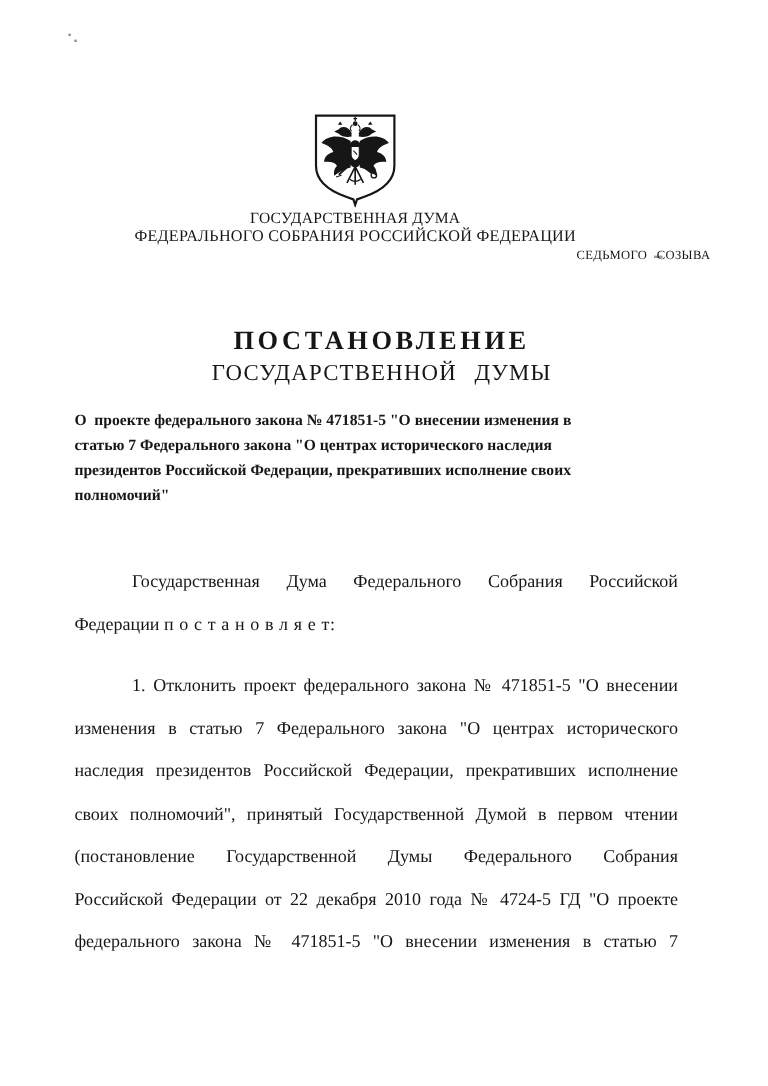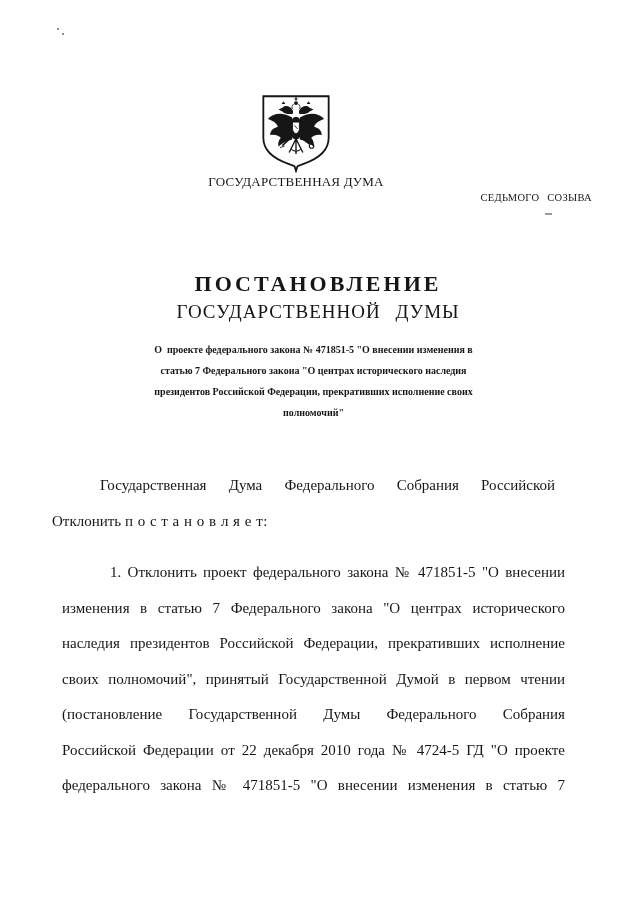--- a/index.html
+++ b/index.html
@@ -21,25 +21,25 @@
   .org2 { font-size: 13.5px; line-height: 16px; letter-spacing: 0.2px; }
   .org3 { font-size: 10.5px; line-height: 16px; margin-top: 1px; word-spacing: 5px; letter-spacing: 0.3px; text-align: right; }
 
   
   .doc-head { position: absolute; left: 22px; top: 222px; width: 592px; text-align: center; }
   .doctype { font-size: 22px; font-weight: bold; letter-spacing: 3px; line-height: 27px; margin-top: 48px; }
   .docorg  { font-size: 19px; letter-spacing: 1px; word-spacing: 9px; line-height: 26px; margin-top: 2px; }
 
   
   .title-block { position: absolute; left: 62px; top: 339px; width: 503px;
-                 text-align: center; font-weight: bold; font-size: 10px; }
+                 font-weight: bold; font-size: 13px; }
   .title-line { line-height: 21px; white-space: pre-wrap; }
 
   
-  .preamble { position: absolute; left: 52px; top: 468px; width: 503px; }
+  .preamble { position: absolute; left: 62px; top: 468px; width: 503px; }
   .clause   { position: absolute; left: 62px; top: 555px; width: 503px; }
   .body-line { font-size: 15px; line-height: 35.5px; }
   .justify { text-align: justify; text-align-last: justify; text-justify: inter-word; }
   .indent { padding-left: 48px; box-sizing: border-box; }
   .spaced-bold { font-weight: normal; letter-spacing: 0.5px; white-space: pre-wrap; }
 
   svg .ln { stroke: #161616; fill: none; }
 </style>
 </head>
 <body>
@@ -71,39 +71,40 @@
           <path class="ln" stroke-width="2" d="M44,57 L32,68 M56,57 L68,66"></path>
           <circle cx="70.5" cy="68.5" r="3" class="ln" stroke-width="1.4" fill="none"></circle>
           <path class="ln" stroke-width="1.2" d="M70.5,64 v-2 M29,70.5 l6,-2"></path>
           <path class="ln" stroke-width="1.8" d="M50,59 L41,77 M50,59 L50,79 M50,59 L59,77"></path>
           <path class="ln" stroke-width="1.4" d="M44,73 C48,76 52,76 56,73"></path>
         </g>
       </svg>
     </span>
     <div class="org-lines">
       <div class="org1">ГОСУДАРСТВЕННАЯ ДУМА</div>
+      <div class="org2">ФЕДЕРАЛЬНОГО СОБРАНИЯ РОССИЙСКОЙ ФЕДЕРАЦИИ</div>
       <div class="org3">СЕДЬМОГО СОЗЫВА</div>
     </div>
   </header>
 
   <div class="doc-head">
     <div class="doctype">ПОСТАНОВЛЕНИЕ</div>
     <div class="docorg">ГОСУДАРСТВЕННОЙ ДУМЫ</div>
   </div>
 
   <section class="title-block">
       <div class="title-line">О  проекте федерального закона № 471851-5 "О внесении изменения в</div>
       <div class="title-line">статью 7 Федерального закона "О центрах исторического наследия</div>
       <div class="title-line">президентов Российской Федерации, прекративших исполнение своих</div>
       <div class="title-line">полномочий"</div>
     </section>
 
   <section class="preamble">
     <div class="body-line justify indent">Государственная Дума Федерального Собрания Российской</div>
-    <div class="body-line"><span>Отклонить </span><span class="spaced-bold">п о с т а н о в л я е т:</span></div>
+    <div class="body-line"><span>Федерации </span><span class="spaced-bold">п о с т а н о в л я е т:</span></div>
   </section>
 
   <section class="clause">
       <div class="body-line justify indent">1. Отклонить проект федерального закона № 471851-5 "О внесении</div>
       <div class="body-line justify">изменения в статью 7 Федерального закона "О центрах исторического</div>
       <div class="body-line justify">наследия президентов Российской Федерации, прекративших исполнение</div>
       <div class="body-line justify">своих полномочий", принятый Государственной Думой в первом чтении</div>
       <div class="body-line justify">(постановление Государственной Думы Федерального Собрания</div>
       <div class="body-line justify">Российской Федерации от 22 декабря 2010 года № 4724-5 ГД "О проекте</div>
       <div class="body-line justify">федерального закона № 471851-5 "О внесении изменения в статью 7</div>

